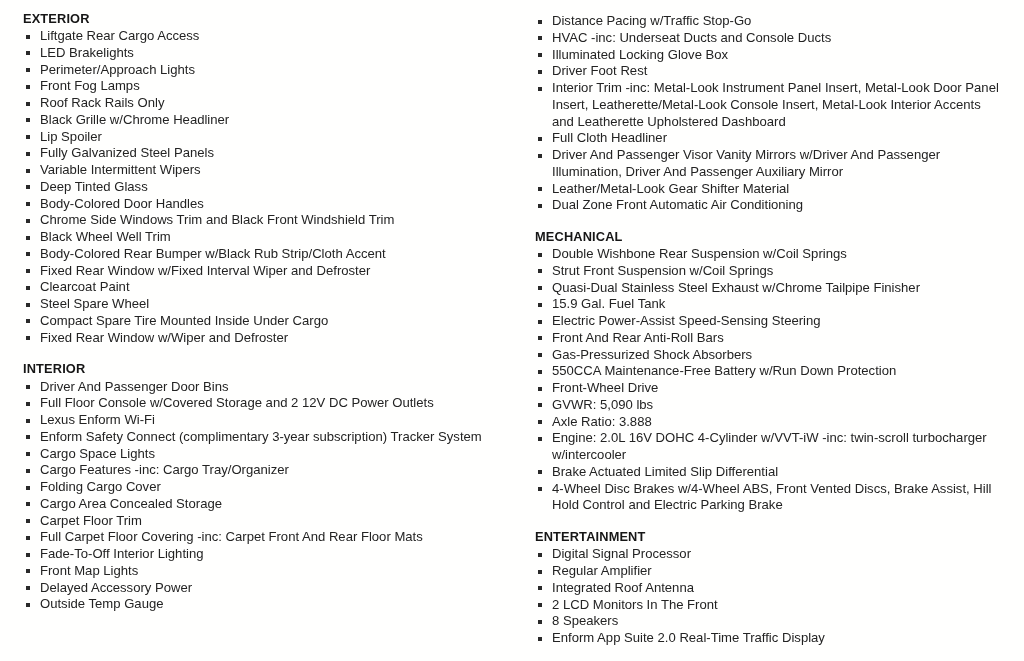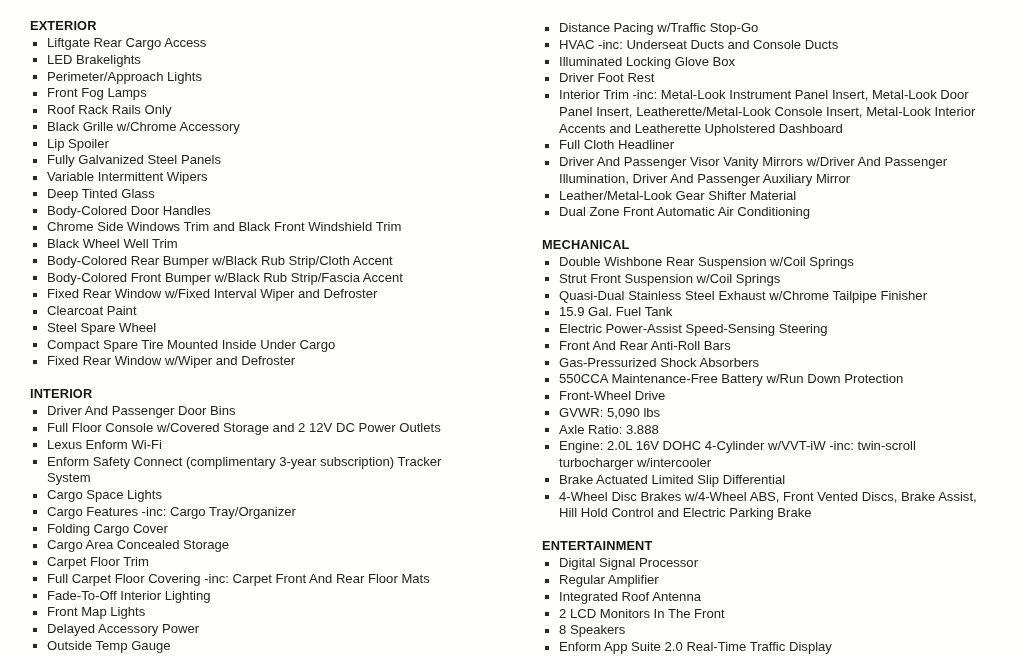--- a/index.html
+++ b/index.html
@@ -23,21 +23,21 @@
     align-items: flex-start;
   }
   .column {
     box-sizing: border-box;
     width: 512px;
     padding-top: 2px;
   }
   .column.left  { padding-left: 14px; padding-right: 10px; }
   .column.right { padding-left: 14px; padding-right: 15px; }
 
-  .section { margin: 16px; }
+  .section { margin: 9px; }
   .section + .section { margin-top: 15px; }
 
   .section-heading {
     font-size: 12.8px;
     font-weight: bold;
     line-height: 16.7px;
     letter-spacing: 0.15px;
     color: #161616;
     margin: 0 0 0.5px 0;
     padding: 0;
@@ -86,30 +86,29 @@
   <div class="column left">
 
     <div class="section">
       <h2 class="section-heading">EXTERIOR</h2>
       <ul class="feature-list">
         <li class="feature-item"><span class="bullet-square"></span><span>Liftgate Rear Cargo Access</span></li>
         <li class="feature-item"><span class="bullet-square"></span><span>LED Brakelights</span></li>
         <li class="feature-item"><span class="bullet-square"></span><span>Perimeter/Approach Lights</span></li>
         <li class="feature-item"><span class="bullet-square"></span><span>Front Fog Lamps</span></li>
         <li class="feature-item"><span class="bullet-square"></span><span>Roof Rack Rails Only</span></li>
-        <li class="feature-item"><span class="bullet-square"></span><span>Black Grille w/Chrome Accessory</span></li>
+        <li class="feature-item"><span class="bullet-square"></span><span>Black Grille w/Chrome Headliner</span></li>
         <li class="feature-item"><span class="bullet-square"></span><span>Lip Spoiler</span></li>
         <li class="feature-item"><span class="bullet-square"></span><span>Fully Galvanized Steel Panels</span></li>
         <li class="feature-item"><span class="bullet-square"></span><span>Variable Intermittent Wipers</span></li>
         <li class="feature-item"><span class="bullet-square"></span><span>Deep Tinted Glass</span></li>
         <li class="feature-item"><span class="bullet-square"></span><span>Body-Colored Door Handles</span></li>
         <li class="feature-item"><span class="bullet-square"></span><span>Chrome Side Windows Trim and Black Front Windshield Trim</span></li>
         <li class="feature-item"><span class="bullet-square"></span><span>Black Wheel Well Trim</span></li>
         <li class="feature-item"><span class="bullet-square"></span><span>Body-Colored Rear Bumper w/Black Rub Strip/Cloth Accent</span></li>
-        <li class="feature-item"><span class="bullet-square"></span><span>Body-Colored Front Bumper w/Black Rub Strip/Fascia Accent</span></li>
         <li class="feature-item"><span class="bullet-square"></span><span>Fixed Rear Window w/Fixed Interval Wiper and Defroster</span></li>
         <li class="feature-item"><span class="bullet-square"></span><span>Clearcoat Paint</span></li>
         <li class="feature-item"><span class="bullet-square"></span><span>Steel Spare Wheel</span></li>
         <li class="feature-item"><span class="bullet-square"></span><span>Compact Spare Tire Mounted Inside Under Cargo</span></li>
         <li class="feature-item"><span class="bullet-square"></span><span>Fixed Rear Window w/Wiper and Defroster</span></li>
       </ul>
     </div>
 
     <div class="section">
       <h2 class="section-heading">INTERIOR</h2>

